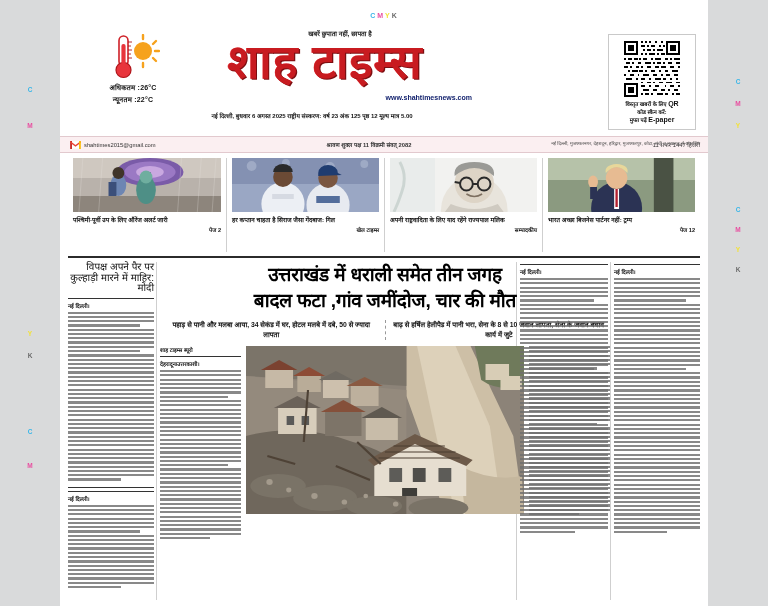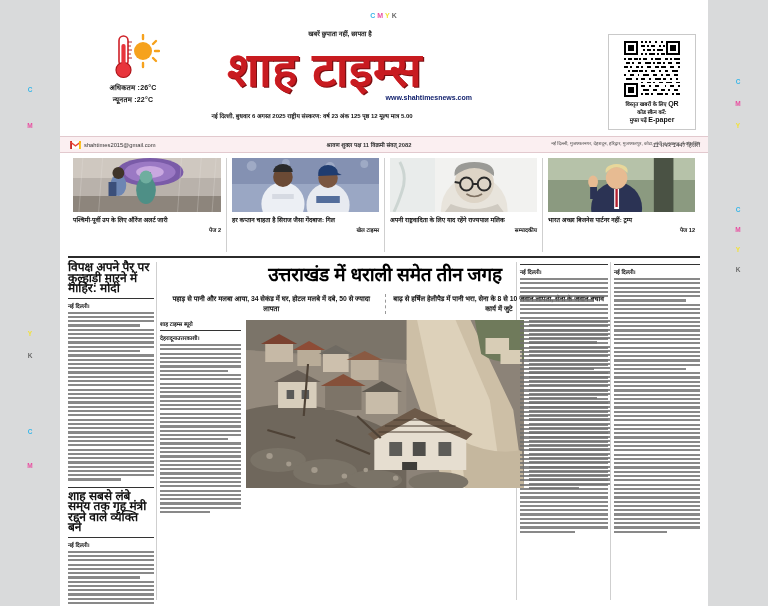--- a/index.html
+++ b/index.html
@@ -45,21 +45,20 @@
     position: absolute; left: 28px; top: 8px; width: 90px;
     text-align: center;
   }
   .thermo { position: relative; height: 46px; }
   .thermo svg { position: absolute; left: 50%; top: 0; transform: translateX(-50%); }
   .w-line { font-size: 7px; font-weight: bold; color: #111; margin-top: 3px; letter-spacing: 0.2px; }
 
   .nameplate {
     position: absolute; left: 120px; top: 6px; width: 290px; height: 62px;
     text-align: center;
-    margin-top: 8px;
   }
   .nameplate .hindi {
     font-family: "Liberation Sans", sans-serif;
     font-size: 47px; font-weight: bold; line-height: 60px;
     color: #c81b20;
     letter-spacing: 1px;
     text-shadow: 1.2px 1.2px 0 #7c0e11, -0.4px -0.4px 0 #f05055;
     white-space: nowrap;
   }
   .site-url {
@@ -111,22 +110,22 @@
 
   
   .body-area { position: absolute; left: 8px; top: 262px; width: 632px; height: 338px; }
   .col-sep { position: absolute; top: 0; width: 1px; height: 338px; background: #cfcfcf; }
 
   .sidebar { position: absolute; top: 0; width: 86px; }
   .sidebar.left { left: 0; }
   .sidebar.right { left: 546px; }
 
   .mini-head {
-    font-size: 12px; font-weight: bold; color: #111; line-height: 10.5px;
-    text-align: left; padding-bottom: 2px;
+    font-size: 10px; font-weight: normal; color: #111; line-height: 10.5px;
+    text-align: right; padding-bottom: 2px;
   }
   .mini-rule { height: 1px; background: #333; margin: 2px 0 3px; }
 
   
   .text-lines { width: 100%; }
   .tl { height: 2.2px; background: #6f6f6f; margin-bottom: 2.1px; opacity: .82; }
   .tl.short { width: 62%; }
   .tl.sh2 { width: 84%; }
   .byline { font-size: 5.6px; font-weight: bold; color: #111; margin-bottom: 2px; }
 
@@ -422,21 +421,20 @@
         <div class="tl"></div>
           <div class="tl"></div>
           <div class="tl"></div>
           <div class="tl"></div>
         <div class="tl"></div>
           <div class="tl"></div>
           <div class="tl"></div>
           <div class="tl short"></div>
       </div>
       <div class="mini-rule" style="margin-top:6px"></div>
-      <div class="mini-head">शाह सबसे लंबे समय तक गृह मंत्री रहने वाले व्यक्ति बने</div>
       <div class="mini-rule"></div>
       <div class="byline">नई दिल्ली।</div>
       <div class="text-lines">
         <div class="tl"></div>
           <div class="tl"></div>
           <div class="tl"></div>
           <div class="tl"></div>
         <div class="tl"></div>
           <div class="tl"></div>
           <div class="tl sh2"></div>
@@ -451,20 +449,21 @@
           <div class="tl"></div>
         <div class="tl"></div>
           <div class="tl"></div>
           <div class="tl"></div>
           <div class="tl short"></div>
       </div>
     </div>
 
     <div class="main-block">
       <div class="main-head">उत्तराखंड में धराली समेत तीन जगह</div>
+      <div class="main-head l2">बादल फटा ,गांव जमींदोज, चार की मौत</div>
 
       <div class="sub-row">
         <div class="sub-cell">पहाड़ से पानी और मलबा आया, 34 सेकंड में घर, होटल मलबे में दबे, 50 से ज्यादा लापता</div>
         <div class="sub-cell">बाढ़ से हर्षिल हेलीपैड में पानी भरा, सेना के 8 से 10 जवान लापता,  सेना के जवान बचाव कार्य में जुटे</div>
       </div>
 
       <div class="main-lower">
         <div class="ml-text">
           <div class="byline">शाह टाइम्स ब्यूरो</div>
           <div class="mini-rule"></div>

